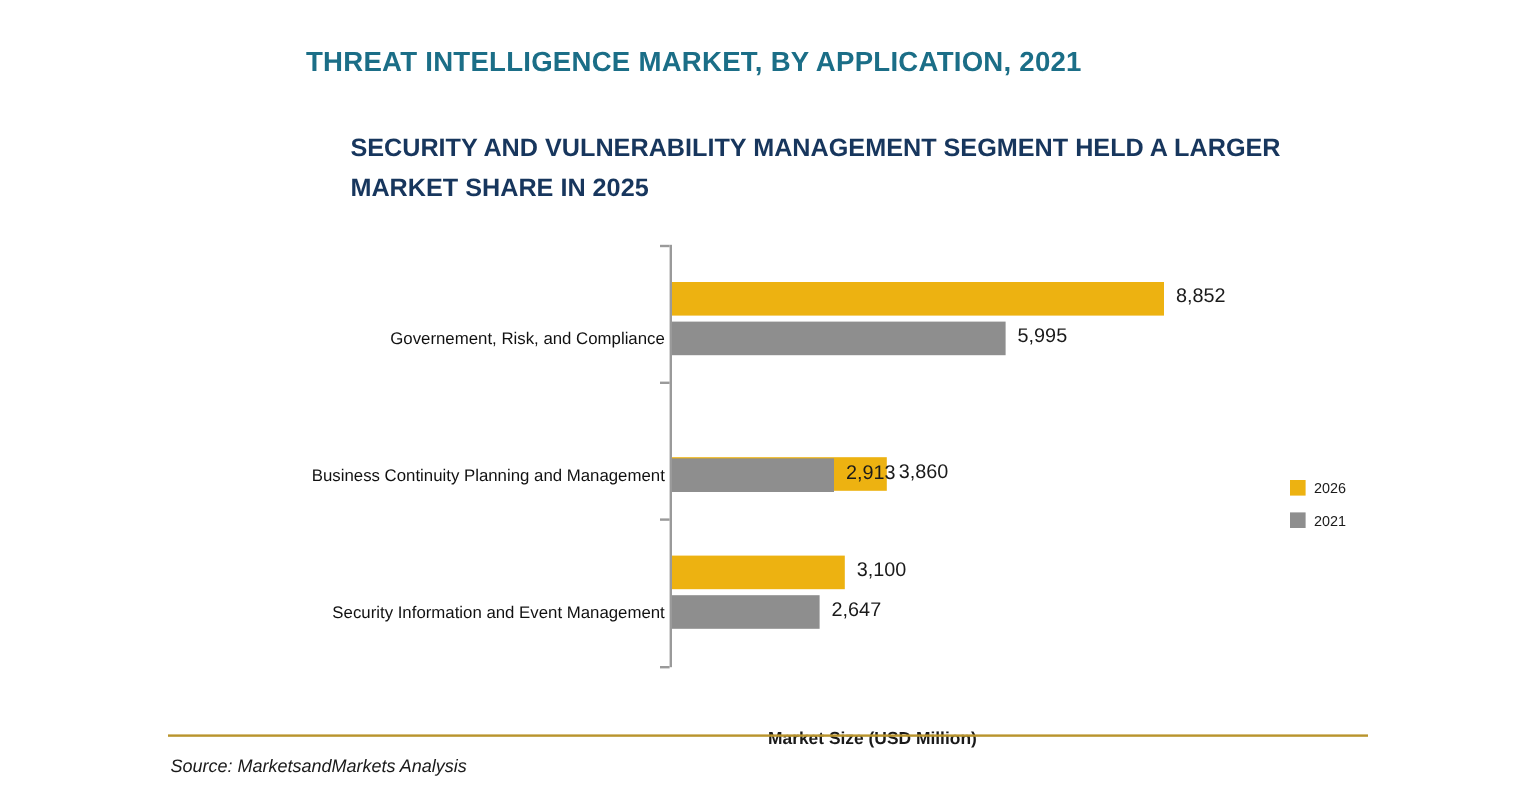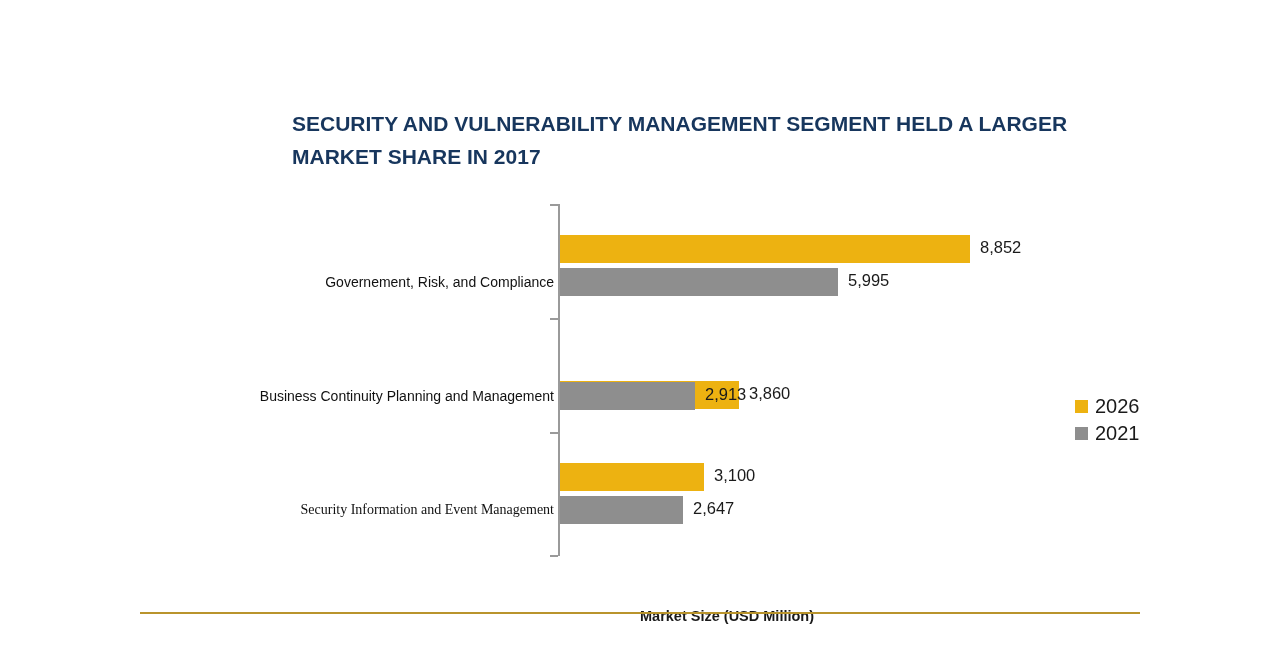--- a/index.html
+++ b/index.html
@@ -103,21 +103,21 @@
     font-size: 14.5px;
     font-weight: bold;
     color: #1a1a1a;
     margin-top: 40px;
   }
   
   .legend {
     position: absolute;
     left: 1075px;
     top: 393px;
-    font-size: 20px;
+    font-size: 12px;
     color: #1a1a1a;
   }
   .legend-item {
     display: flex;
     align-items: center;
     height: 27px;
   }
   .legend-swatch {
     width: 13px;
     height: 13px;
@@ -139,21 +139,22 @@
     font-size: 15px;
     font-style: italic;
     color: #1a1a1a;
   }
 </style>
 </head>
 <body>
 
 <div class="page">
 
-  <div class="subtitle">SECURITY AND VULNERABILITY MANAGEMENT SEGMENT HELD A LARGER MARKET SHARE IN 2017</div>
+  <div class="title">THREAT INTELLIGENCE MARKET, BY APPLICATION, 2021</div>
+  <div class="subtitle">SECURITY AND VULNERABILITY MANAGEMENT SEGMENT HELD A LARGER MARKET SHARE IN 2025</div>
 
   <div class="chart">
     <div class="axis-line"></div>
     <div class="tick" style="top:4px;"></div>
     <div class="tick" style="top:118px;"></div>
     <div class="tick" style="top:232px;"></div>
     <div class="tick" style="top:355px;"></div>
 
     <div class="group" style="top:25px;">
       <div class="cat-label" style="top:49px;">Governement, Risk, and Compliance</div>
@@ -173,21 +174,21 @@
         <div class="bar bar-2026" style="width:179px;"></div>
         <div class="bar-value" style="left:189px;">3,860</div>
       </div>
       <div class="bar-row" style="top:43px; width:135px;">
         <div class="bar bar-2021" style="width:135px;"></div>
         <div class="bar-value" style="left:145px;">2,913</div>
       </div>
     </div>
 
     <div class="group" style="top:253px;">
-      <div class="cat-label" style="top:49px;font-family:Liberation Serif, serif;">Security Information and Event Management</div>
+      <div class="cat-label" style="top:49px;">Security Information and Event Management</div>
       <div class="bar-row" style="top:10px; width:144px;">
         <div class="bar bar-2026" style="width:144px;"></div>
         <div class="bar-value" style="left:154px;">3,100</div>
       </div>
       <div class="bar-row" style="top:43px; width:123px;">
         <div class="bar bar-2021" style="width:123px;"></div>
         <div class="bar-value" style="left:133px;">2,647</div>
       </div>
     </div>
 
@@ -199,14 +200,15 @@
       <span class="legend-swatch" style="background:#edb211;"></span>
       <span>2026</span>
     </div>
     <div class="legend-item">
       <span class="legend-swatch" style="background:#8e8e8e;"></span>
       <span>2021</span>
     </div>
   </div>
 
   <div class="rule"></div>
+  <div class="source">Source: MarketsandMarkets Analysis</div>
 
 </div>
 
 </body></html>

